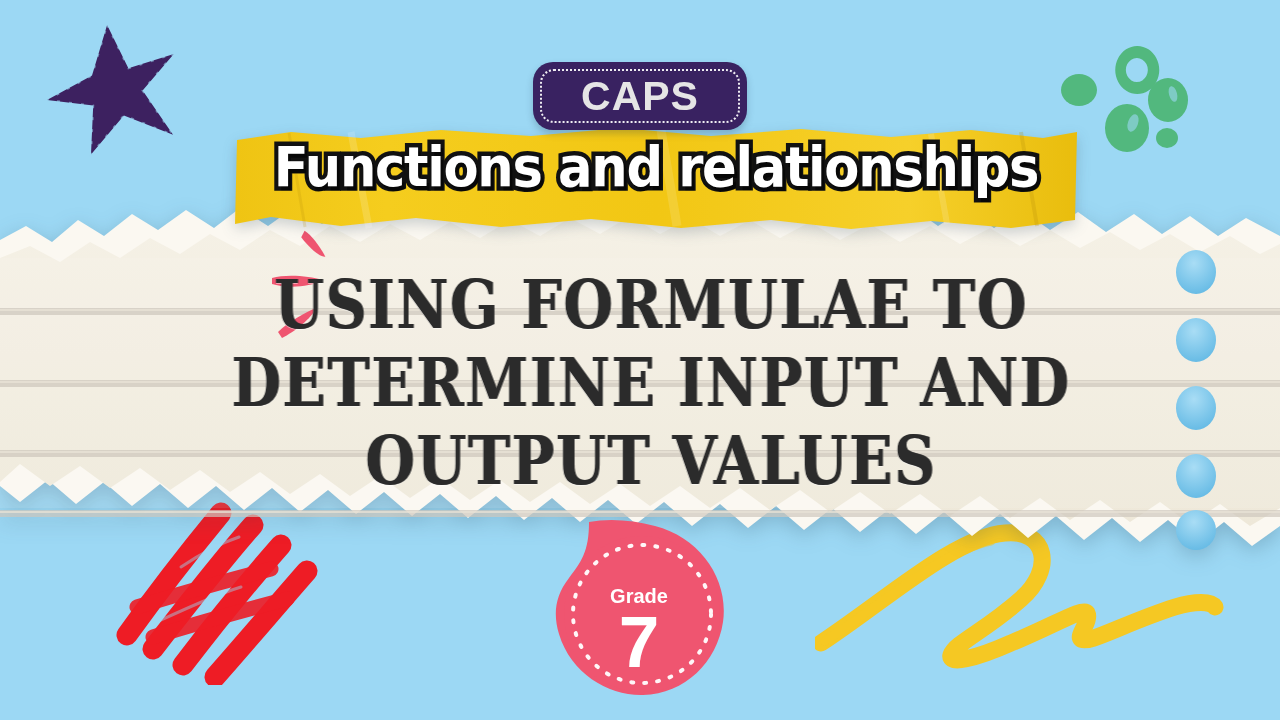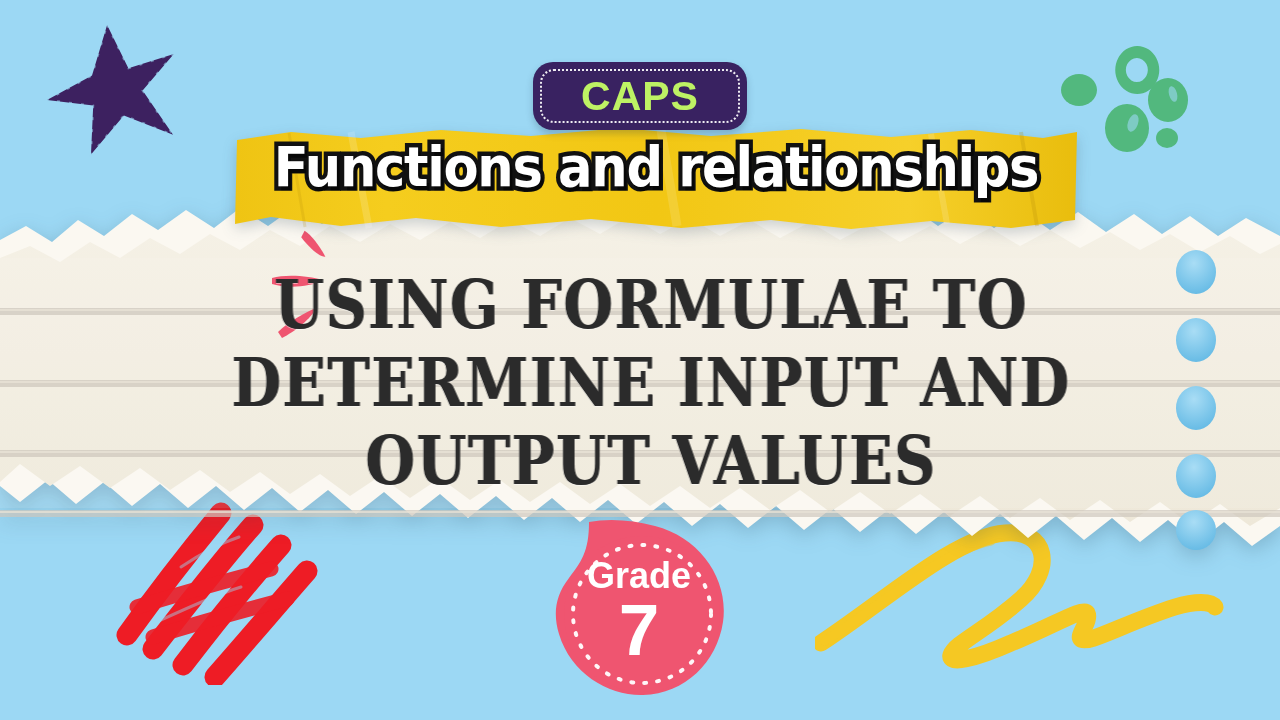--- a/index.html
+++ b/index.html
@@ -93,21 +93,21 @@
     content: "";
     position: absolute;
     left: 7px; top: 7px; right: 7px; bottom: 7px;
     border: 2.5px dotted #ffffff;
     border-radius: 14px;
     opacity: 0.92;
   }
   .caps-text {
     position: relative;
     z-index: 2;
-    color: #bef264;
+    color: #e5e5e5;
     font-family: "Liberation Sans", sans-serif;
     font-weight: bold;
     font-size: 41px;
     letter-spacing: 1px;
     line-height: 1;
   }
 
   
   .title-block {
     position: absolute;
@@ -153,24 +153,25 @@
   .grade-inner {
     position: absolute;
     left: 0; right: 0;
     top: 40px;
     text-align: center;
     z-index: 3;
   }
   .grade-word {
     font-family: "Liberation Sans", sans-serif;
     font-weight: bold;
-    font-size: 36px;
+    font-size: 20px;
     color: #ffffff;
     line-height: 1;
     letter-spacing: 0px;
+    margin-top: 28px;
   }
   .grade-number {
     font-family: "Liberation Sans", sans-serif;
     font-weight: bold;
     font-size: 73px;
     color: #ffffff;
     line-height: 0.92;
     margin-top: 2px;
   }
 </style>

